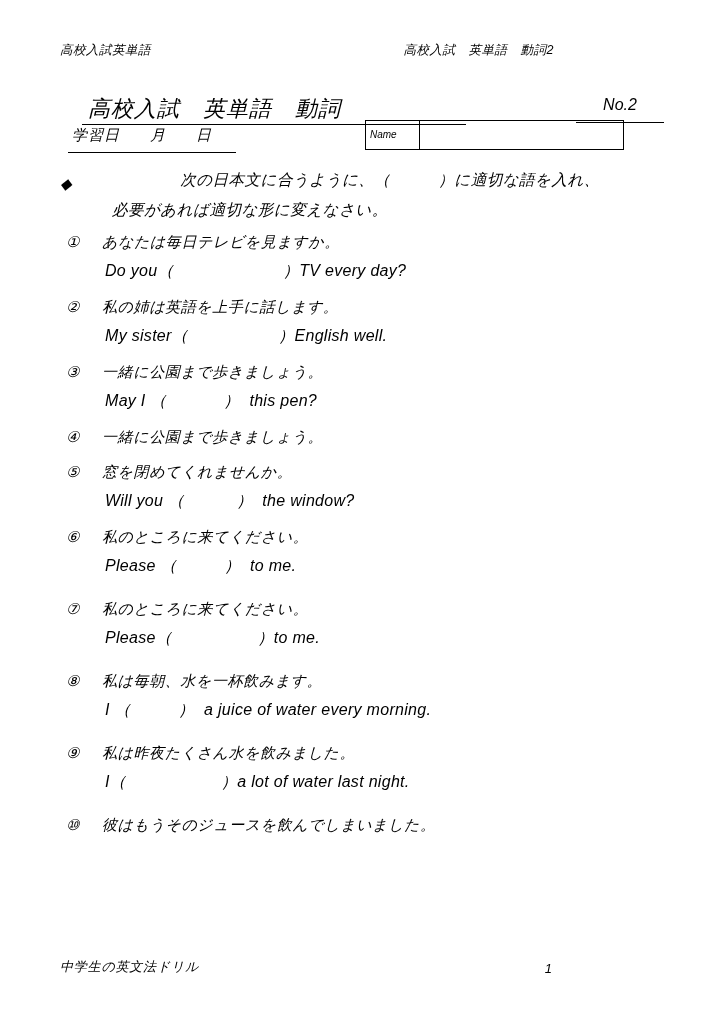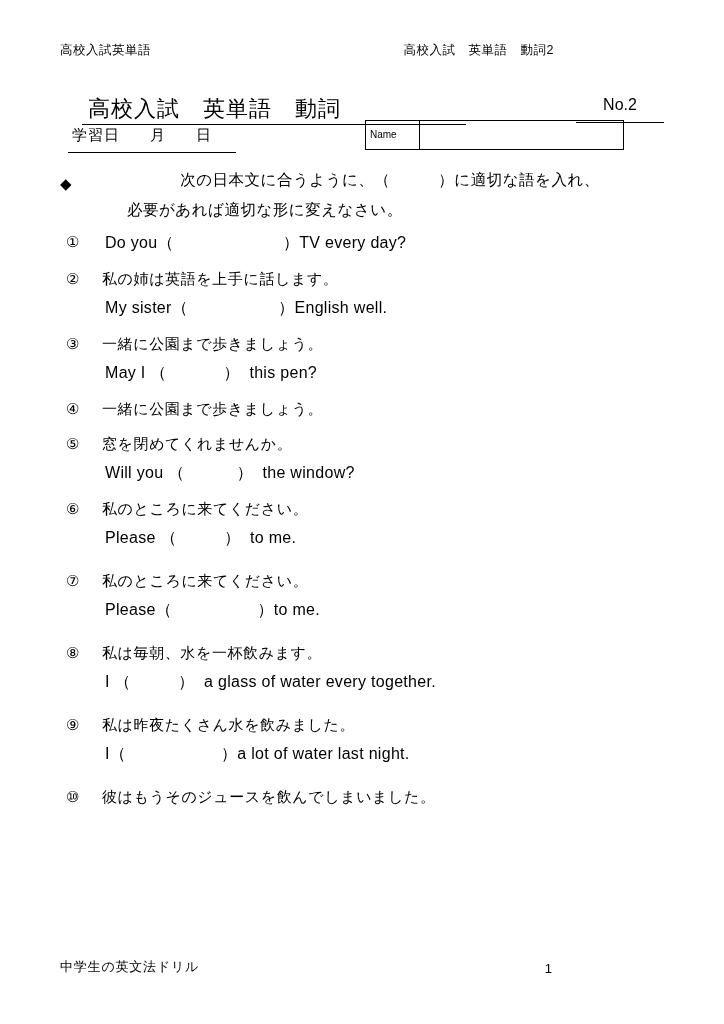--- a/index.html
+++ b/index.html
@@ -14,20 +14,21 @@
     color: #000000;
     position: relative;
     overflow: hidden;
   }
   .page {
     position: relative;
     width: 616px;
     height: 1024px;
     box-sizing: border-box;
     padding: 0;
+    font-style: italic;
   }
 
   
   .runhead {
     position: absolute;
     top: 42px;
     font-size: 12.5px;
     letter-spacing: 0.5px;
     white-space: nowrap;
   }
@@ -135,21 +136,21 @@
     font-size: 15.5px;
     line-height: 30px;
   }
   .diamond {
     position: absolute;
     left: 0px;
     top: 4px;
     font-size: 15px;
   }
   .instr-l1 { margin-left: 40px; letter-spacing: 0.5px; text-align: center; }
-  .instr-l2 { margin-left: 67px; letter-spacing: 0.5px; }
+  .instr-l2 { margin-left: 52px; letter-spacing: 0.5px; }
 
   
   .questions {
     position: absolute;
     top: 228px;
     left: 60px;
     width: 620px;
   }
   .q {
     position: relative;
@@ -223,20 +224,21 @@
     <span class="diamond">◆</span>
     <div class="instr-l1">次の日本文に合うように、（　　　）に適切な語を入れ、</div>
     <div class="instr-l2">必要があれば適切な形に変えなさい。</div>
   </div>
 
   <div class="questions">
 
     <div class="q">
       <div class="q-jp">
         <span class="q-num">①</span>
+        <span>あなたは毎日テレビを見ますか。</span>
       </div>
       <div class="q-en">Do you（                       ）TV every day?</div>
     </div>
     <div class="gap-s"></div>
 
     <div class="q">
       <div class="q-jp">
         <span class="q-num">②</span>
         <span>私の姉は英語を上手に話します。</span>
       </div>
@@ -286,21 +288,21 @@
       </div>
       <div class="q-en">Please（                  ）to me.</div>
     </div>
     <div class="gap-m"></div>
 
     <div class="q">
       <div class="q-jp">
         <span class="q-num">⑧</span>
         <span>私は毎朝、水を一杯飲みます。</span>
       </div>
-      <div class="q-en">I （          ）  a glass of water every together.</div>
+      <div class="q-en">I （          ）  a juice of water every morning.</div>
     </div>
     <div class="gap-m"></div>
 
     <div class="q">
       <div class="q-jp">
         <span class="q-num">⑨</span>
         <span>私は昨夜たくさん水を飲みました。</span>
       </div>
       <div class="q-en">I（                    ）a lot of water last night.</div>
     </div>

